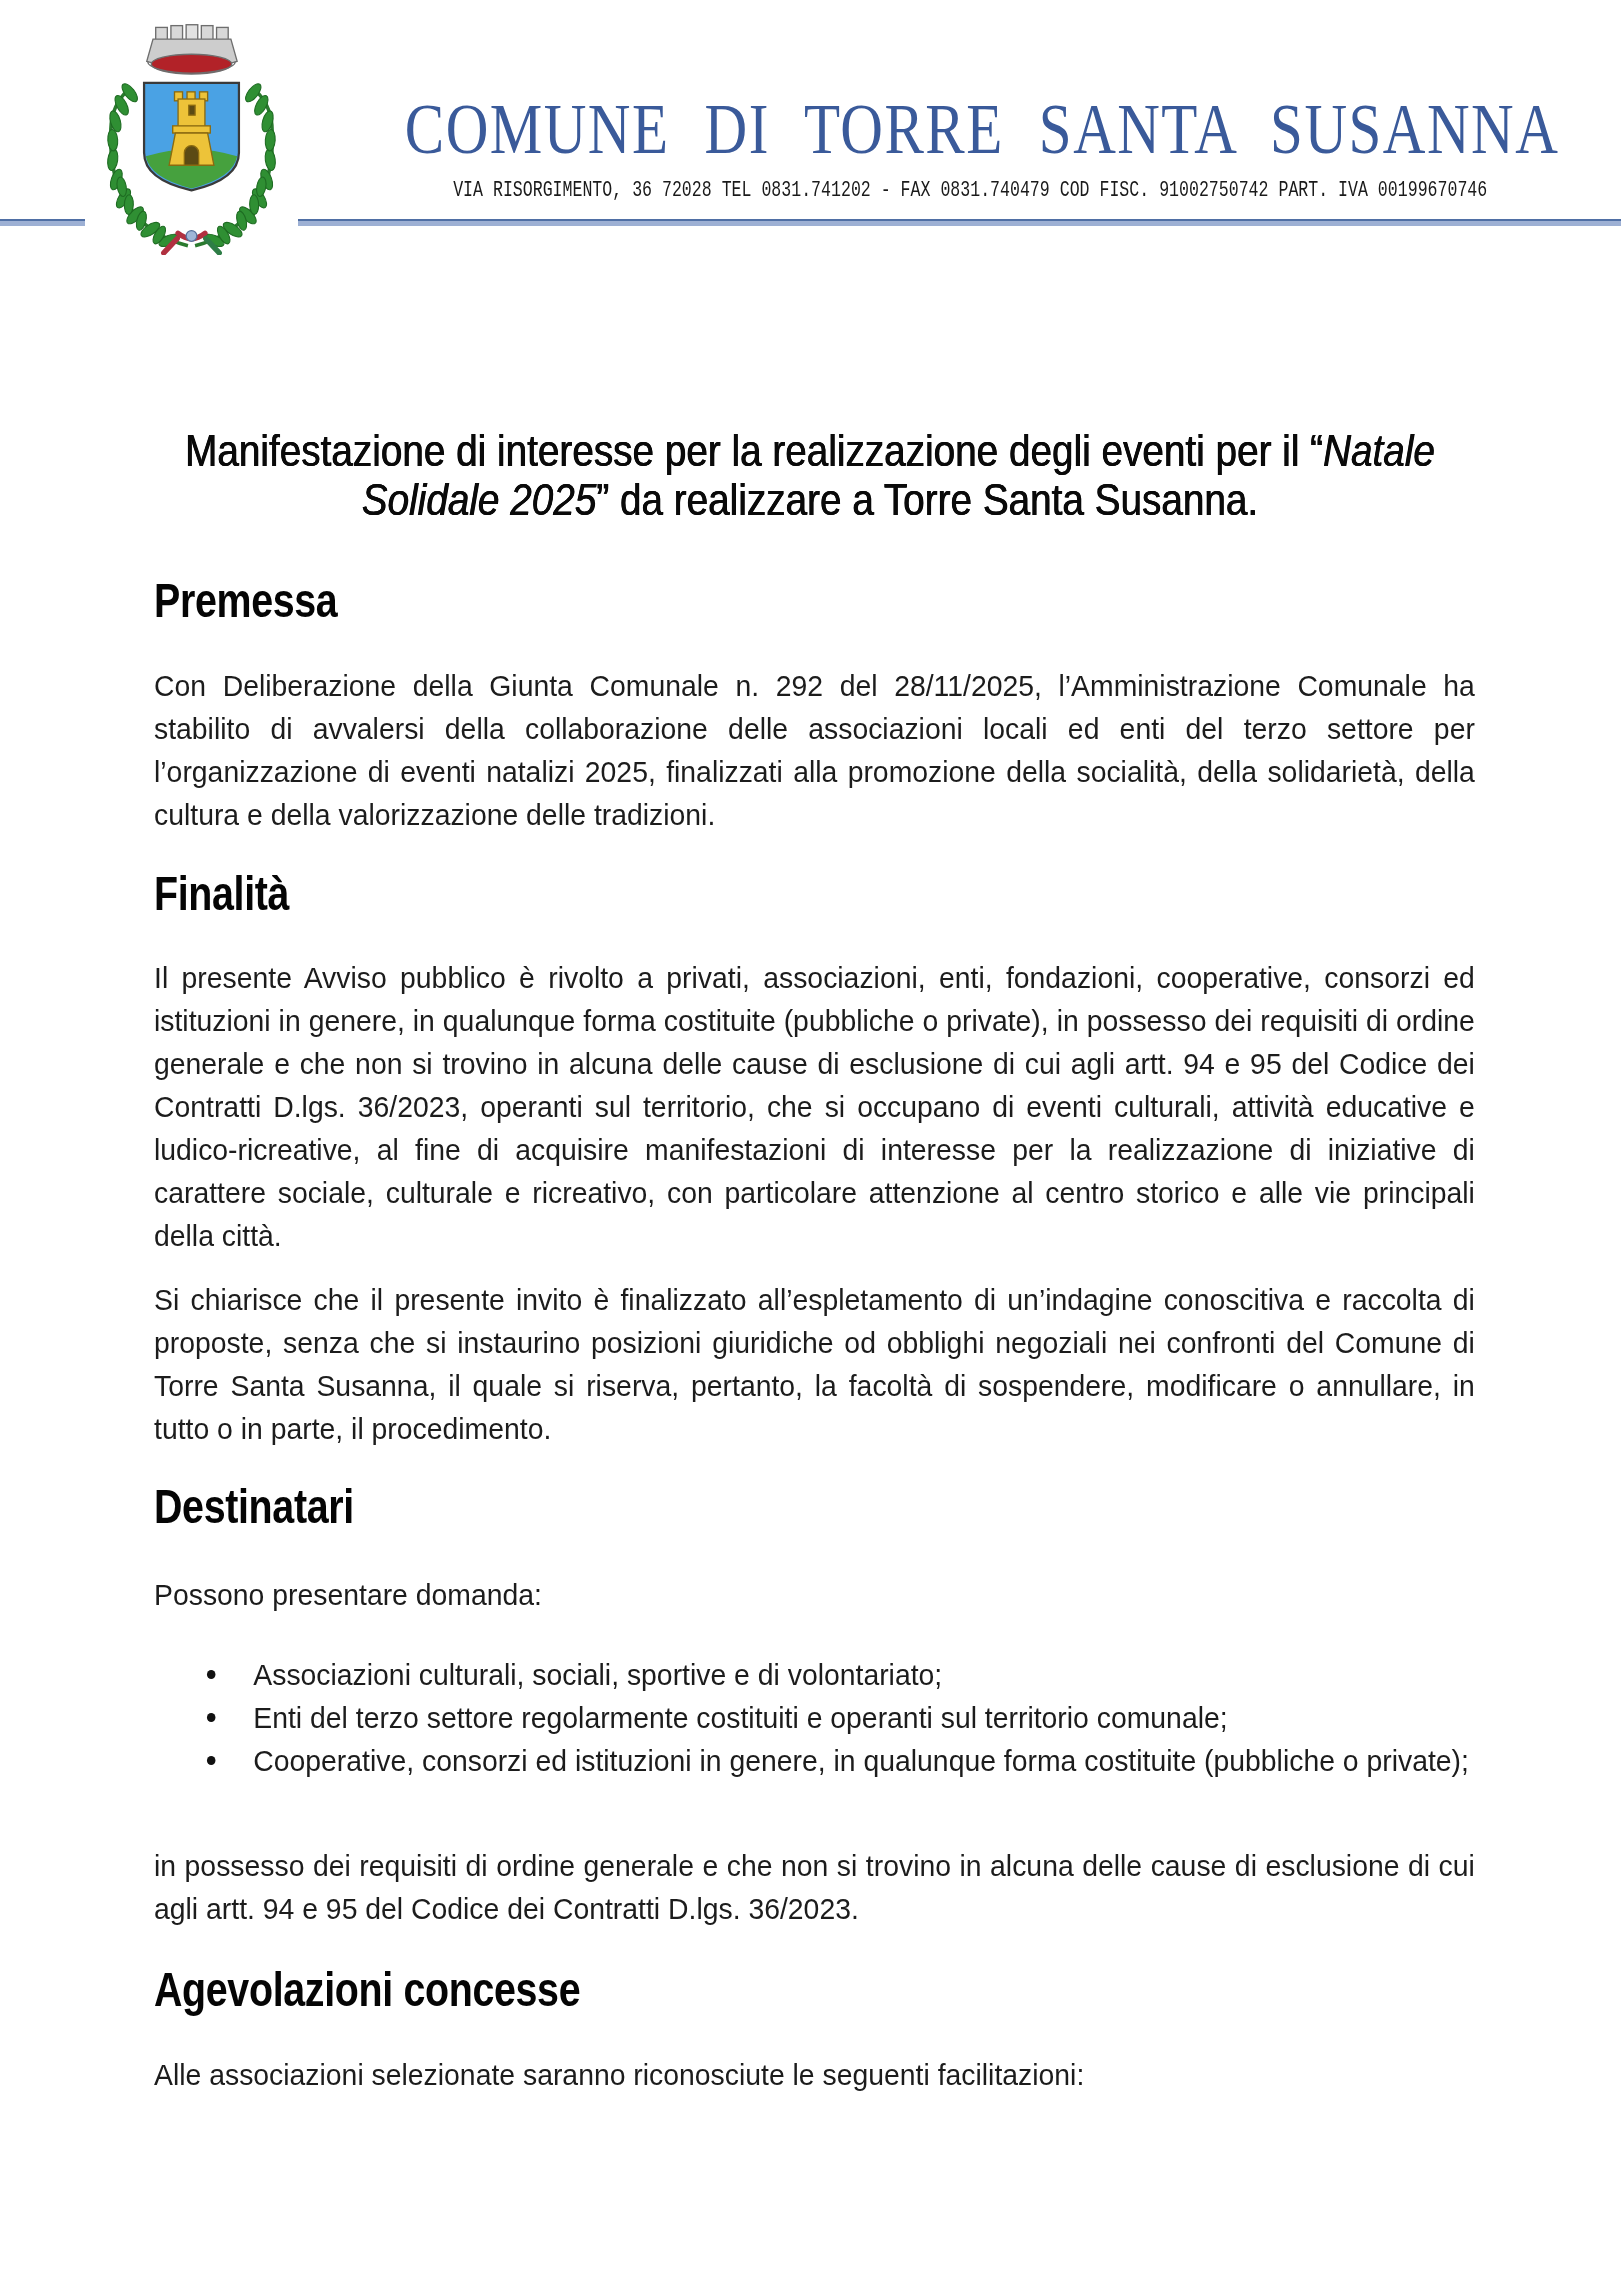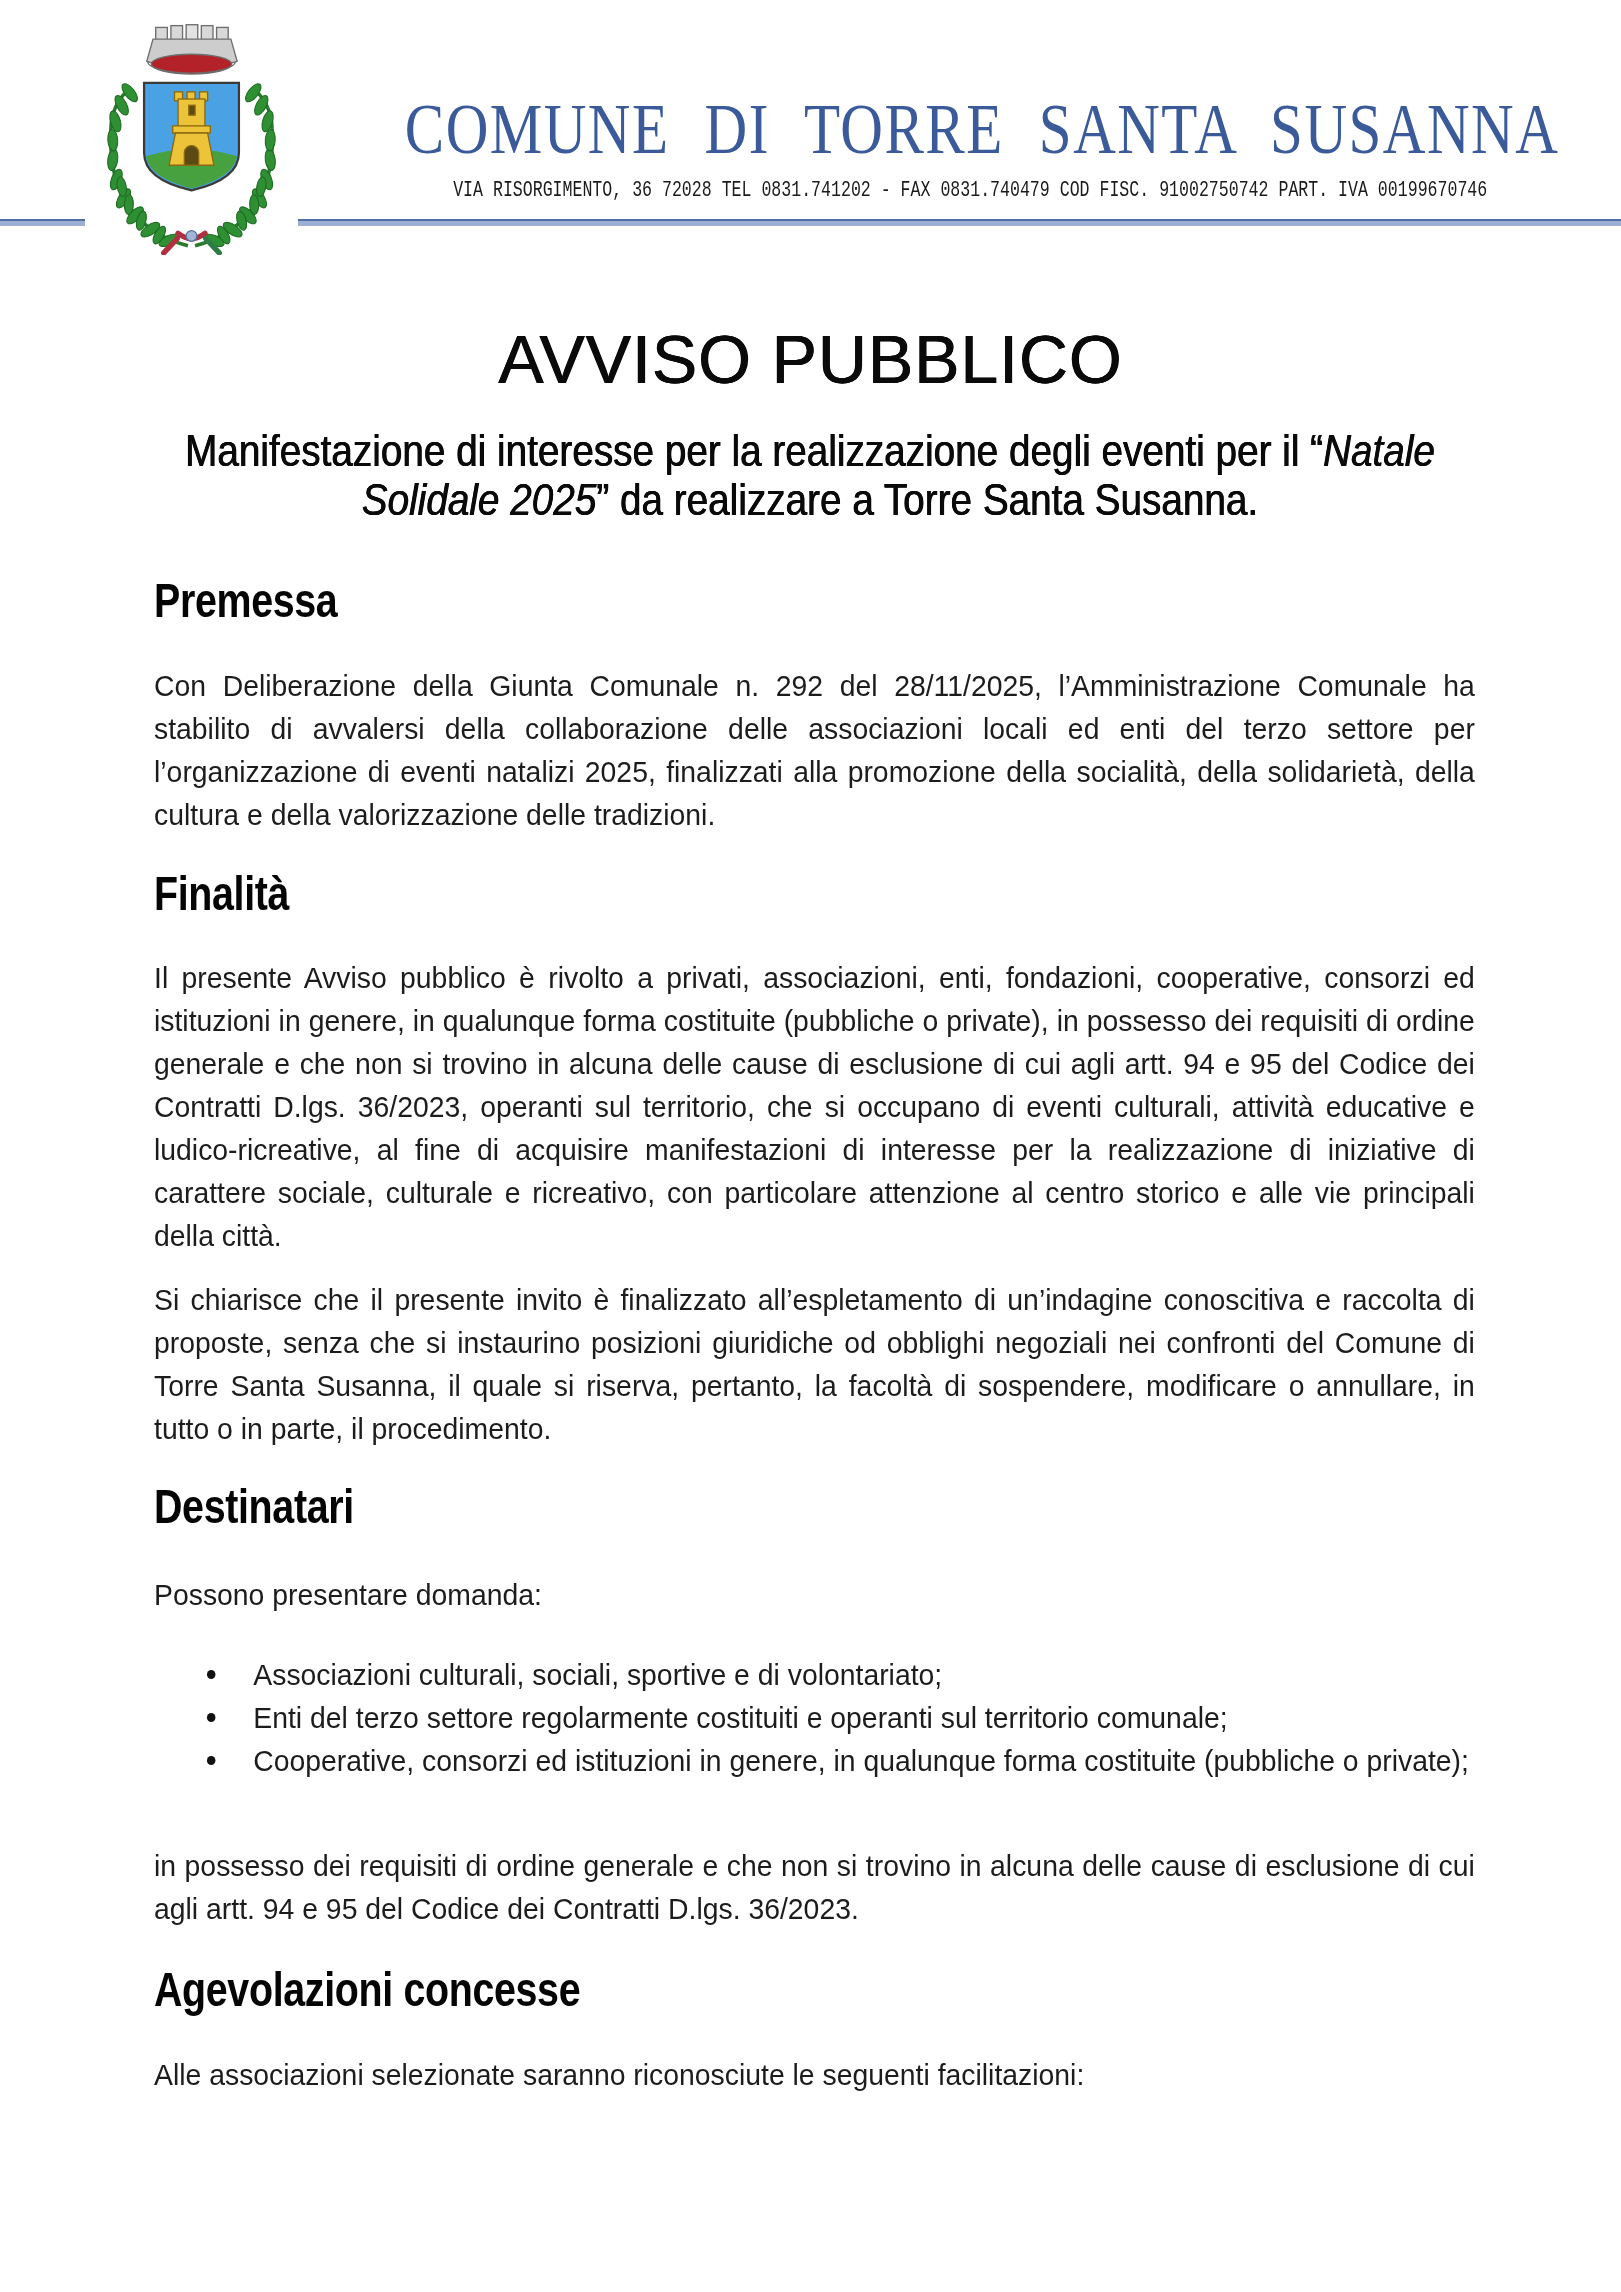--- a/index.html
+++ b/index.html
@@ -155,21 +155,20 @@
         <rect x="116" y="95" width="7" height="11" fill="#5b4a14"></rect>
         <path d="M111,162 v-14 a8,8 0 0 1 16,0 v14 z" fill="#5b4a14"></path>
       </g>
     </svg>
   </div>
 
   <div class="hdr-title">COMUNE DI TORRE SANTA SUSANNA</div>
 
   <div class="hdr-address">VIA RISORGIMENTO, 36 72028 TEL 0831.741202 - FAX 0831.740479 COD FISC. 91002750742 PART. IVA 00199670746</div>
 
-  <div class="doc-title">AVVISO PUBBLICO</div>
 
   <div class="doc-subtitle">
     <div>
       <span>Manifestazione di interesse per la realizzazione degli eventi per il “</span><span class="it">Natale</span>
     </div>
     <div>
       <span class="it">Solidale 2025</span><span>” da realizzare a Torre Santa Susanna.</span>
     </div>
   </div>
 

